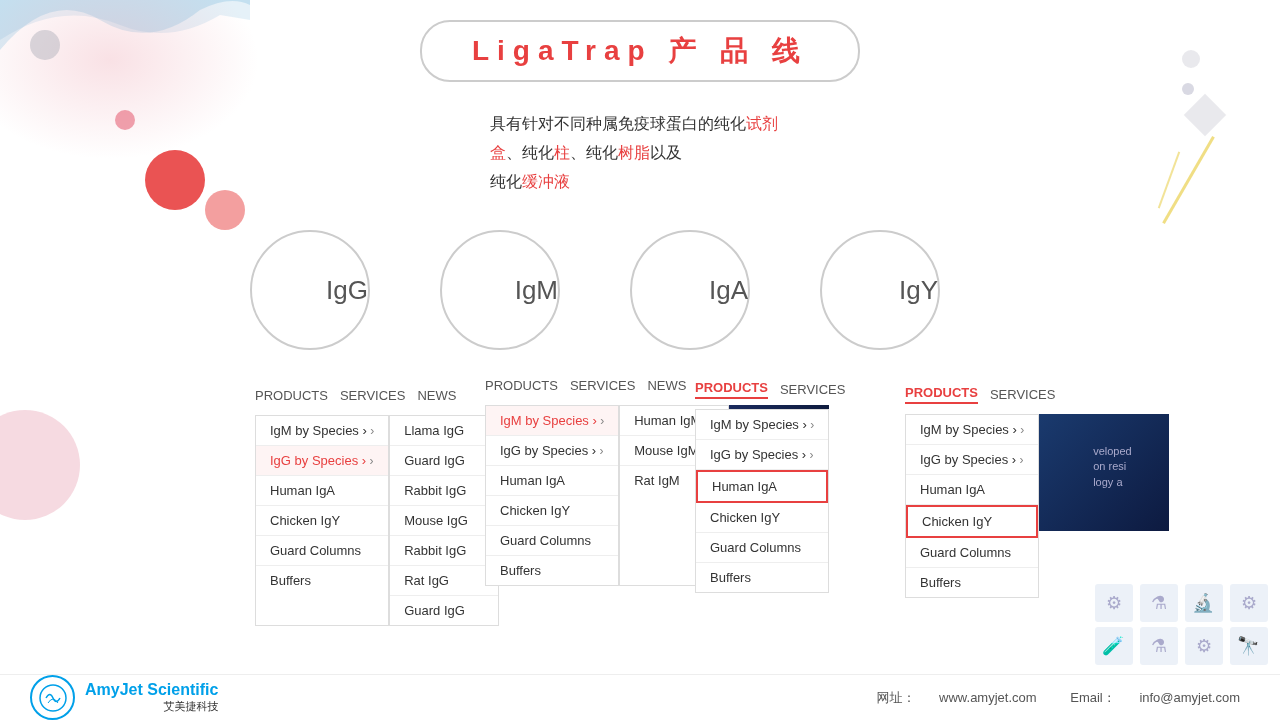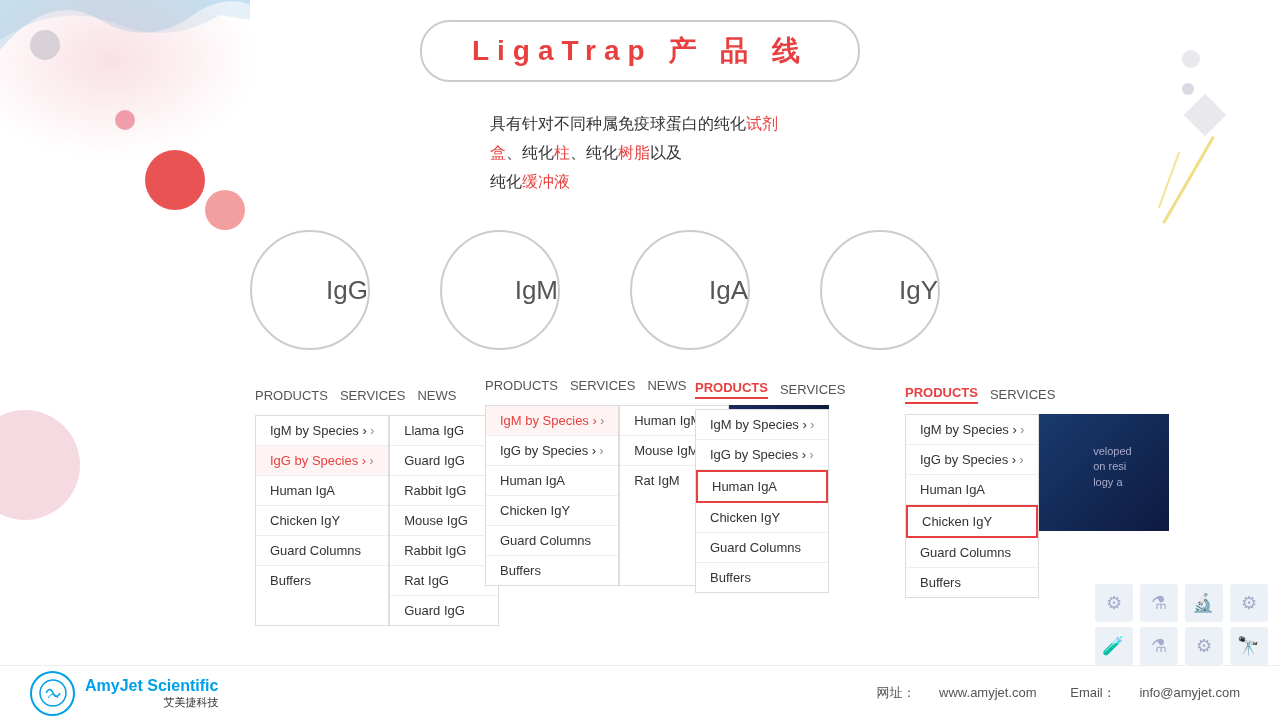--- a/index.html
+++ b/index.html
@@ -241,21 +241,21 @@
       color: #aac;
       width: 80px;
       line-height: 1.4;
       padding: 0 4px;
     }
 
     
     .footer {
       position: absolute;
       bottom: 0; left: 0; right: 0;
-      height: 55px;
+      height: 46px;
       background: #fff;
       border-top: 1px solid #eee;
       display: flex;
       align-items: center;
       justify-content: space-between;
       padding: 0 30px;
     }
     .logo-area {
       display: flex; align-items: center; gap: 10px;
     }

